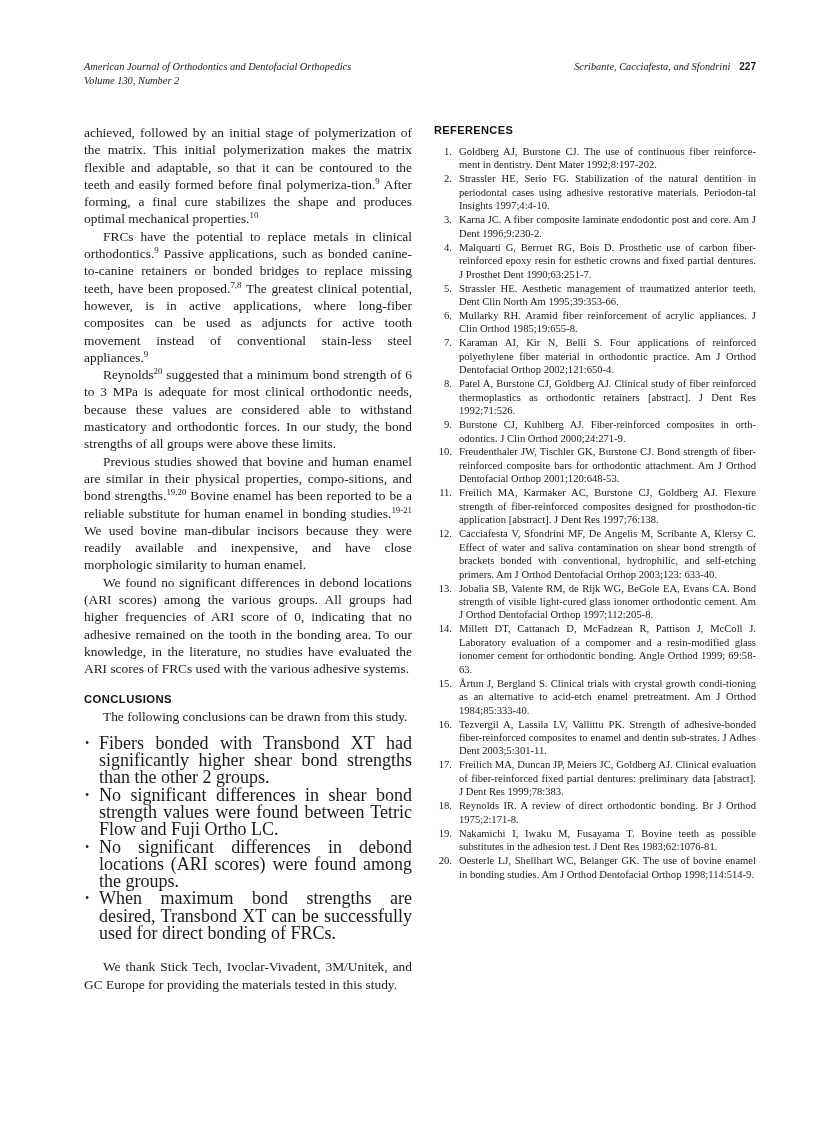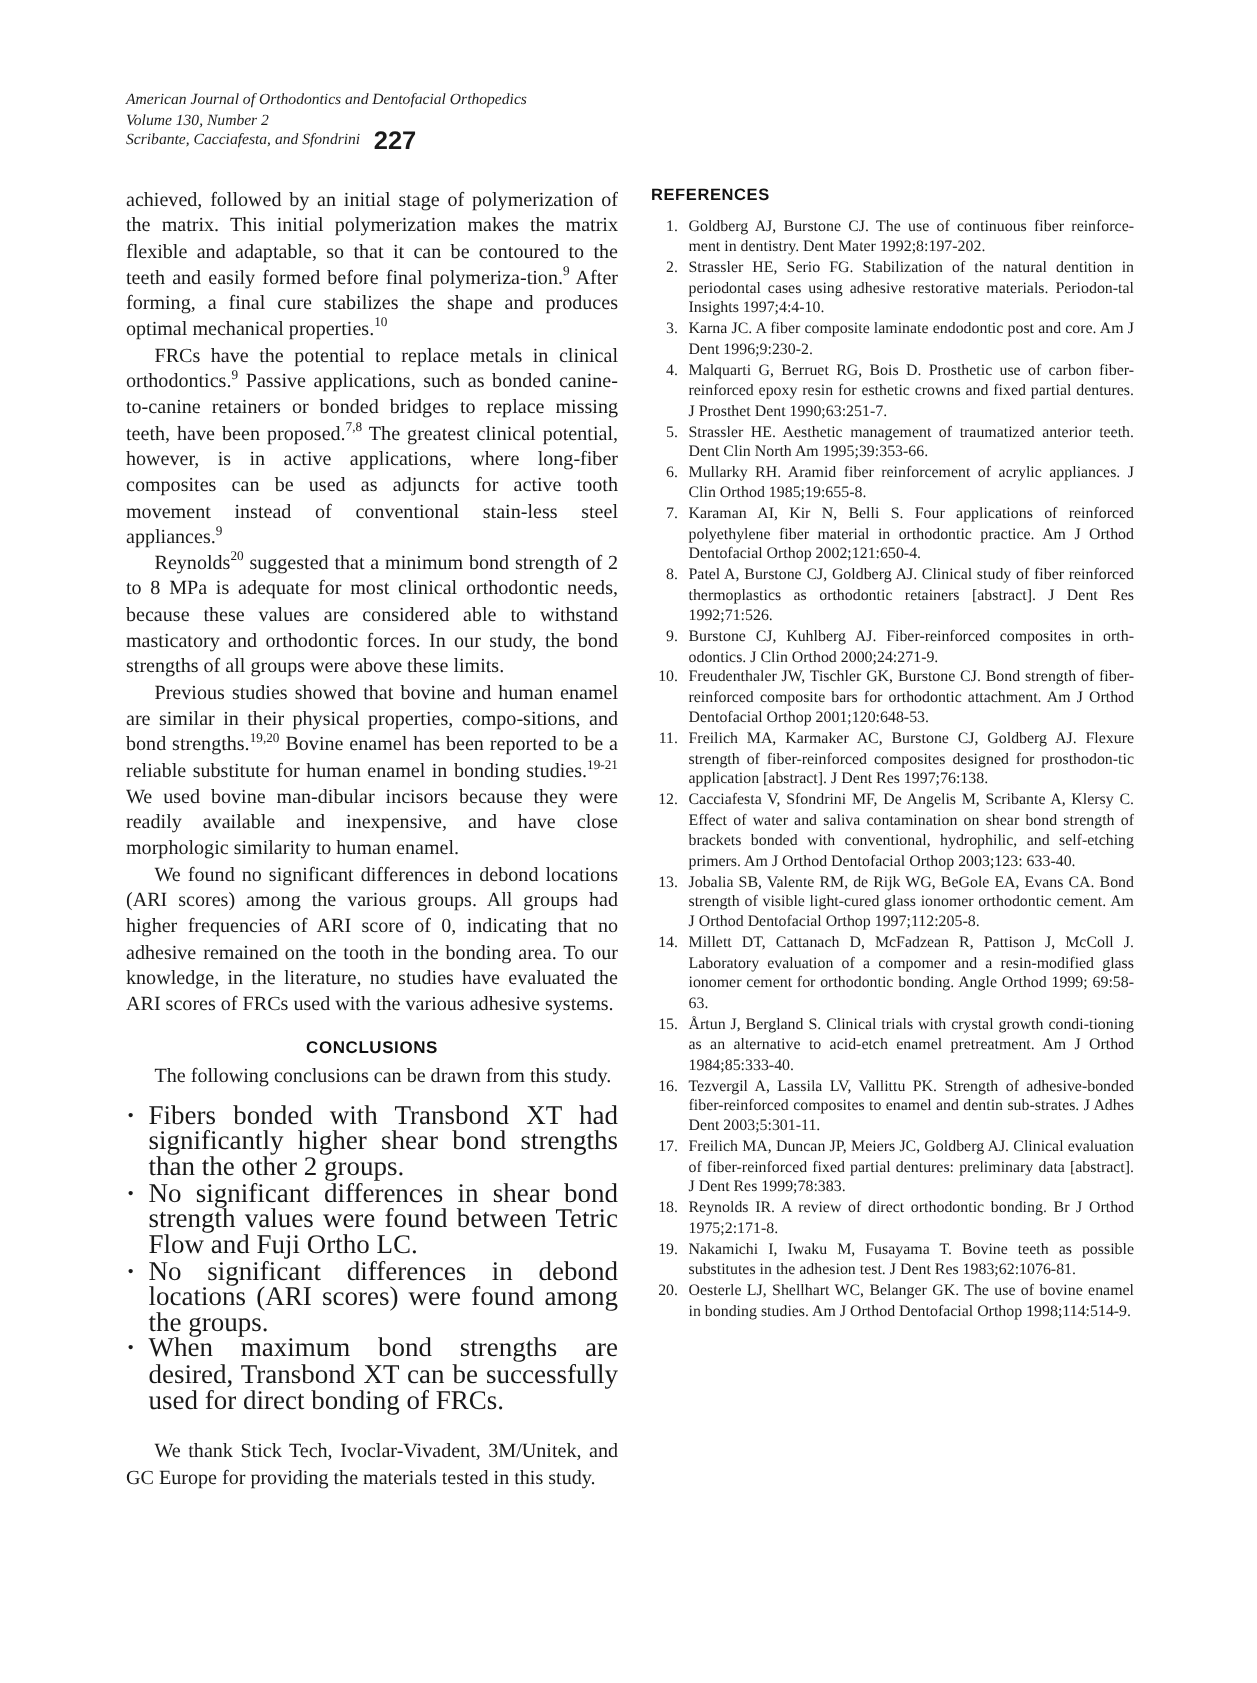--- a/index.html
+++ b/index.html
@@ -26,36 +26,35 @@
     position: absolute;
     left: 84px;
     top: 60px;
     width: 672px;
     display: flex;
     justify-content: space-between;
     align-items: flex-start;
     font-size: 10.4px;
     line-height: 13.6px;
     color: #1b1b1b;
-    flex-direction: column;
   }
   .rh-left {
     font-style: italic;
   }
   .rh-right {
     display: flex;
     align-items: center;
     gap: 9px;
     white-space: nowrap;
   }
   .rh-authors { font-style: italic; }
   .rh-page {
     font-family: "Liberation Sans", sans-serif;
     font-weight: bold;
-    font-size: 17px;
+    font-size: 10px;
     font-style: normal;
   }
 
   
   .columns {
     position: absolute;
     left: 84px;
     top: 124px;
     width: 672px;
   }
@@ -83,21 +82,20 @@
     line-height: 0;
   }
 
   .section-head {
     font-family: "Liberation Sans", sans-serif;
     font-size: 11.3px;
     font-weight: bold;
     letter-spacing: 0.4px;
     margin: 15px 0 3px 0;
     color: #111;
-    text-align: center;
   }
 
   .bullets {
     list-style: none;
     margin: 10px 0 0 0;
     padding: 0;
   }
   .bullets li {
     position: relative;
     padding-left: 15px;
@@ -167,21 +165,21 @@
       <span class="rh-page">227</span>
     </div>
   </div>
 
   <div class="columns">
 
     <div class="col col-left">
       <div id="left-paragraphs">
           <p class="body-p no-indent"><span>achieved, followed by an initial stage of polymerization of the matrix. This initial polymerization makes the matrix flexible and adaptable, so that it can be contoured to the teeth and easily formed before final polymeriza-tion.</span><sup>9</sup><span> After forming, a final cure stabilizes the shape and produces optimal mechanical properties.</span><sup>10</sup></p>
           <p class="body-p"><span>FRCs have the potential to replace metals in clinical orthodontics.</span><sup>9</sup><span> Passive applications, such as bonded canine-to-canine retainers or bonded bridges to replace missing teeth, have been proposed.</span><sup>7,8</sup><span> The greatest clinical potential, however, is in active applications, where long-fiber composites can be used as adjuncts for active tooth movement instead of conventional stain-less steel appliances.</span><sup>9</sup></p>
-          <p class="body-p"><span>Reynolds</span><sup>20</sup><span> suggested that a minimum bond strength of 2 to 8 MPa is adequate for most clinical orthodontic needs, because these values are considered able to withstand masticatory and orthodontic forces. In our study, the bond strengths of all groups were above these limits.</span></p>
+          <p class="body-p"><span>Reynolds</span><sup>20</sup><span> suggested that a minimum bond strength of 6 to 3 MPa is adequate for most clinical orthodontic needs, because these values are considered able to withstand masticatory and orthodontic forces. In our study, the bond strengths of all groups were above these limits.</span></p>
           <p class="body-p"><span>Previous studies showed that bovine and human enamel are similar in their physical properties, compo-sitions, and bond strengths.</span><sup>19,20</sup><span> Bovine enamel has been reported to be a reliable substitute for human enamel in bonding studies.</span><sup>19-21</sup><span> We used bovine man-dibular incisors because they were readily available and inexpensive, and have close morphologic similarity to human enamel.</span></p>
           <p class="body-p"><span>We found no significant differences in debond locations (ARI scores) among the various groups. All groups had higher frequencies of ARI score of 0, indicating that no adhesive remained on the tooth in the bonding area. To our knowledge, in the literature, no studies have evaluated the ARI scores of FRCs used with the various adhesive systems.</span></p>
         </div>
 
       <div class="section-head">CONCLUSIONS</div>
       <p class="body-p">The following conclusions can be drawn from this study.</p>
 
       <ul class="bullets" id="bullet-list">
           <li>Fibers bonded with Transbond XT had significantly higher shear bond strengths than the other 2 groups.</li>
           <li>No significant differences in shear bond strength values were found between Tetric Flow and Fuji Ortho LC.</li>

